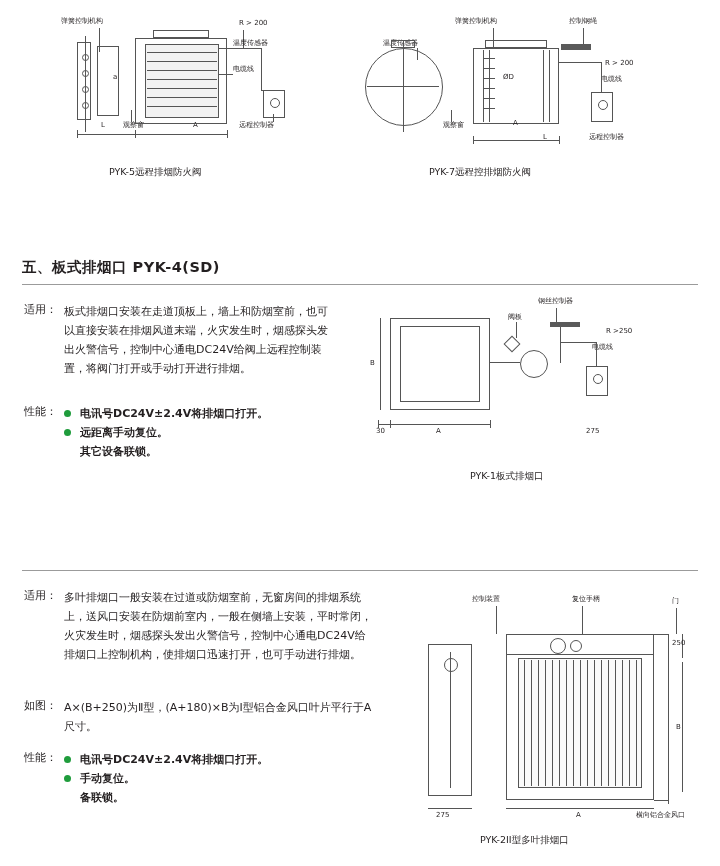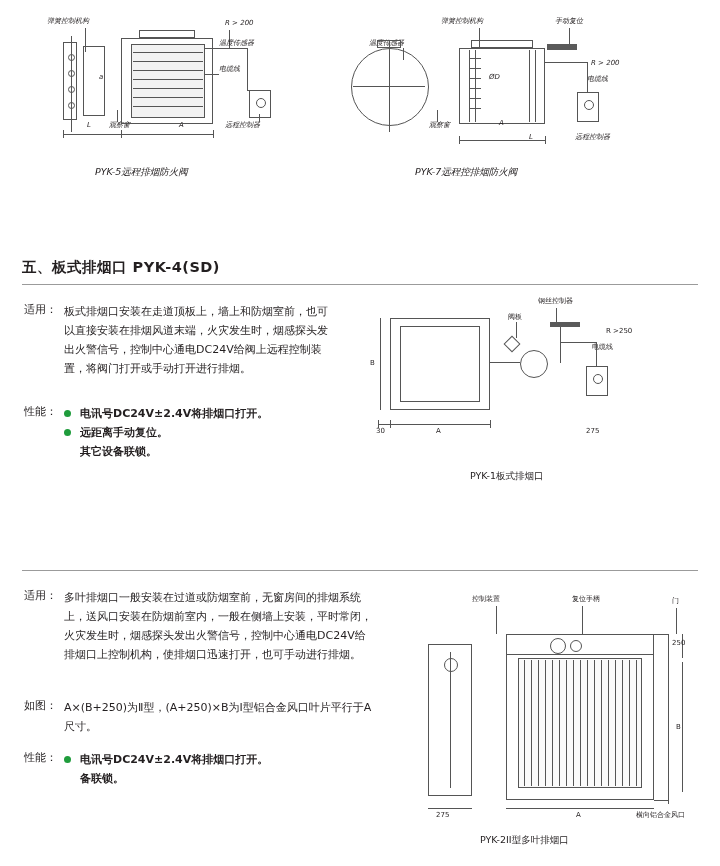--- a/index.html
+++ b/index.html
@@ -13,21 +13,21 @@
   
   .abs{position:absolute;}
   .ln{position:absolute;background:#555;}
   .hln{height:1px;}
   .vln{width:1px;}
   .box{position:absolute;border:1px solid #555;box-sizing:border-box;}
   .lbl{position:absolute;font-size:7px;color:#231f20;white-space:nowrap;line-height:1.1;}
   .cap{position:absolute;font-size:9.5px;color:#231f20;white-space:nowrap;}
 
   
-  .fig-top{position:absolute;top:0;left:3px;width:648px;height:200px;font-style:italic;}
+  .fig-top{position:absolute;top:0;left:17px;width:648px;height:200px;}
 
   
   .sec-head{position:absolute;font-size:14.5px;font-weight:bold;color:#231f20;letter-spacing:.5px;}
   .rule{position:absolute;height:1px;background:#9b9b9b;}
 
   
   .term{position:absolute;font-size:11px;color:#231f20;}
   .para{position:absolute;font-size:11px;line-height:19px;color:#231f20;width:300px;}
   .bullets{position:absolute;width:300px;font-weight:bold;}
   .bullets li{font-size:11px;line-height:19px;list-style:none;position:relative;margin:0 0 0 0;padding-left:16px;}
@@ -103,21 +103,21 @@
       <div class="ln vln" style="left:170px;top:112px;height:8px;"></div>
 
       <div class="cap" style="left:52px;top:148px;">PYK-5远程排烟防火阀</div>
     </div>
 
     <div class="abs" style="left:330px;top:18px;width:340px;height:150px;">
 
       <div class="lbl" style="left:108px;top:0px;">弹簧控制机构</div>
       <div class="ln vln" style="left:146px;top:10px;height:20px;"></div>
 
-      <div class="lbl" style="left:222px;top:0px;">手动复位</div>
+      <div class="lbl" style="left:222px;top:0px;">控制钢绳</div>
       <div class="ln vln" style="left:236px;top:10px;height:18px;"></div>
 
       <div class="lbl" style="left:36px;top:22px;">温度传感器</div>
       <div class="ln vln" style="left:70px;top:30px;height:12px;"></div>
 
       <div class="lbl" style="left:258px;top:42px;">R &gt; 200</div>
       <div class="lbl" style="left:254px;top:58px;">电缆线</div>
       <div class="lbl" style="left:96px;top:104px;">观察窗</div>
       <div class="ln vln" style="left:104px;top:92px;height:12px;"></div>
       <div class="lbl" style="left:242px;top:116px;">远程控制器</div>
@@ -212,26 +212,27 @@
 
     <div class="cap" style="left:110px;top:174px;">PYK-1板式排烟口</div>
   </div>
 
   <div class="rule" style="left:22px;top:570px;width:676px;"></div>
 
   <div class="term" style="left:24px;top:588px;">适用：</div>
   <div class="para" style="left:64px;top:588px;width:308px;">多叶排烟口一般安装在过道或防烟室前，无窗房间的排烟系统上，送风口安装在防烟前室内，一般在侧墙上安装，平时常闭，火灾发生时，烟感探头发出火警信号，控制中心通电DC24V给排烟口上控制机构，使排烟口迅速打开，也可手动进行排烟。</div>
 
   <div class="term" style="left:24px;top:698px;">如图：</div>
-  <div class="para" style="left:64px;top:698px;width:308px;">A×(B+250)为Ⅱ型，(A+250)×B为Ⅰ型铝合金风口叶片平行于A尺寸。</div>
+  <div class="para" style="left:64px;top:698px;width:308px;">A×(B+250)为Ⅱ型，(A+180)×B为Ⅰ型铝合金风口叶片平行于A尺寸。</div>
 
   <div class="term" style="left:24px;top:750px;">性能：</div>
   <div class="bullets" style="left:64px;top:750px;width:310px;">
     <ul>
       <li>电讯号DC24V±2.4V将排烟口打开。</li>
+      <li>手动复位。</li>
     </ul>
     <div class="sub-line">备联锁。</div>
   </div>
 
   <div class="abs" style="left:400px;top:596px;width:300px;height:250px;">
     <div class="lbl" style="left:72px;top:0px;">控制装置</div>
     <div class="ln vln" style="left:96px;top:10px;height:28px;"></div>
     <div class="lbl" style="left:172px;top:0px;">复位手柄</div>
     <div class="ln vln" style="left:182px;top:10px;height:28px;"></div>
     <div class="lbl" style="left:272px;top:2px;">门</div>

